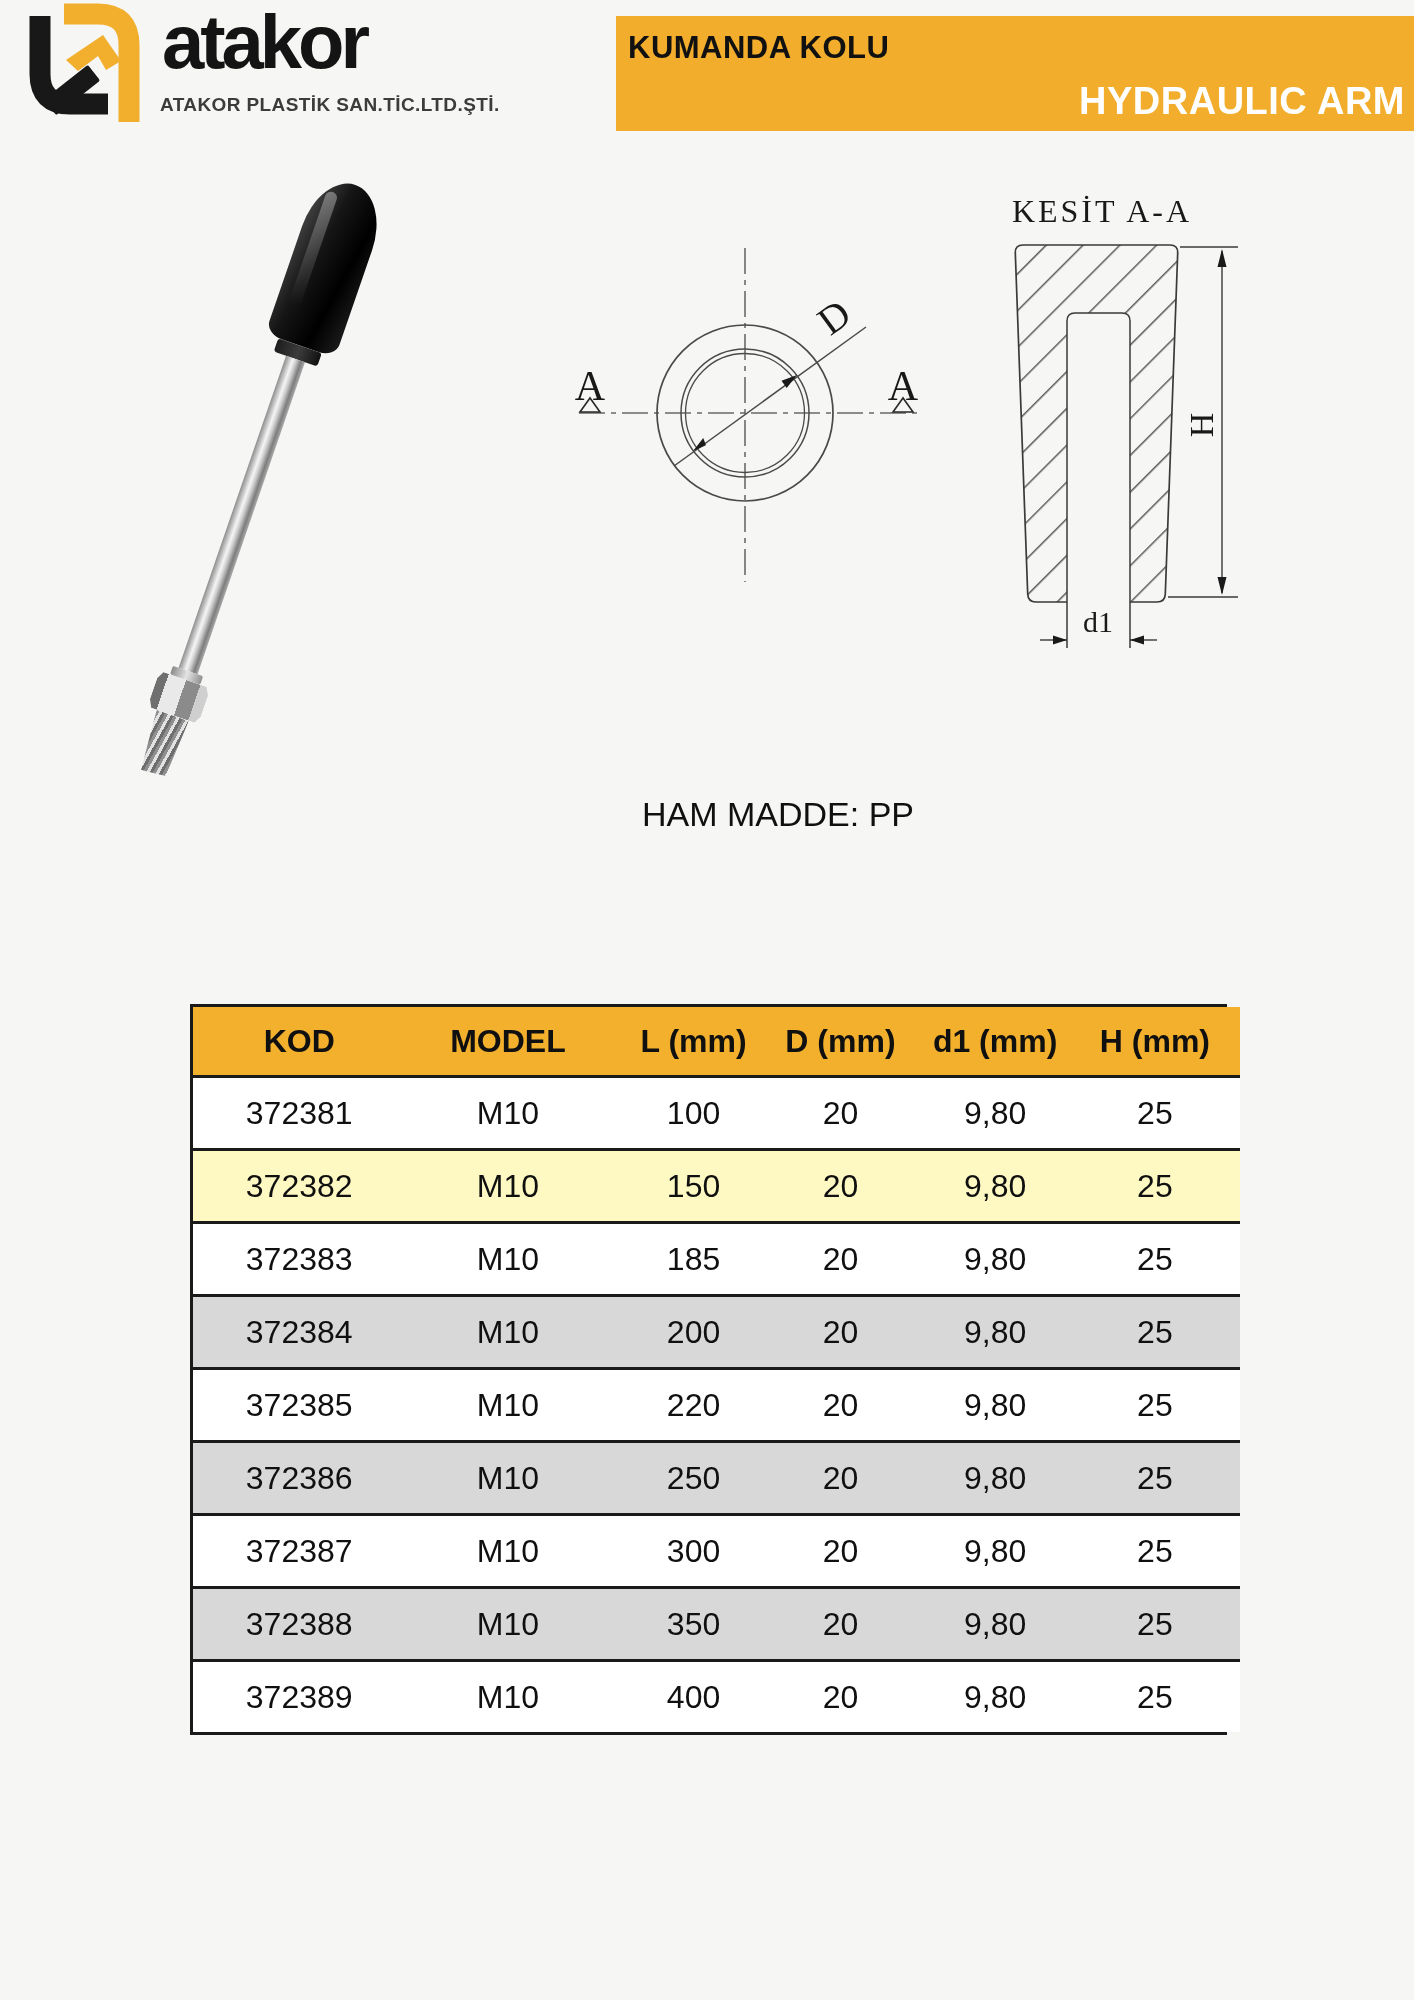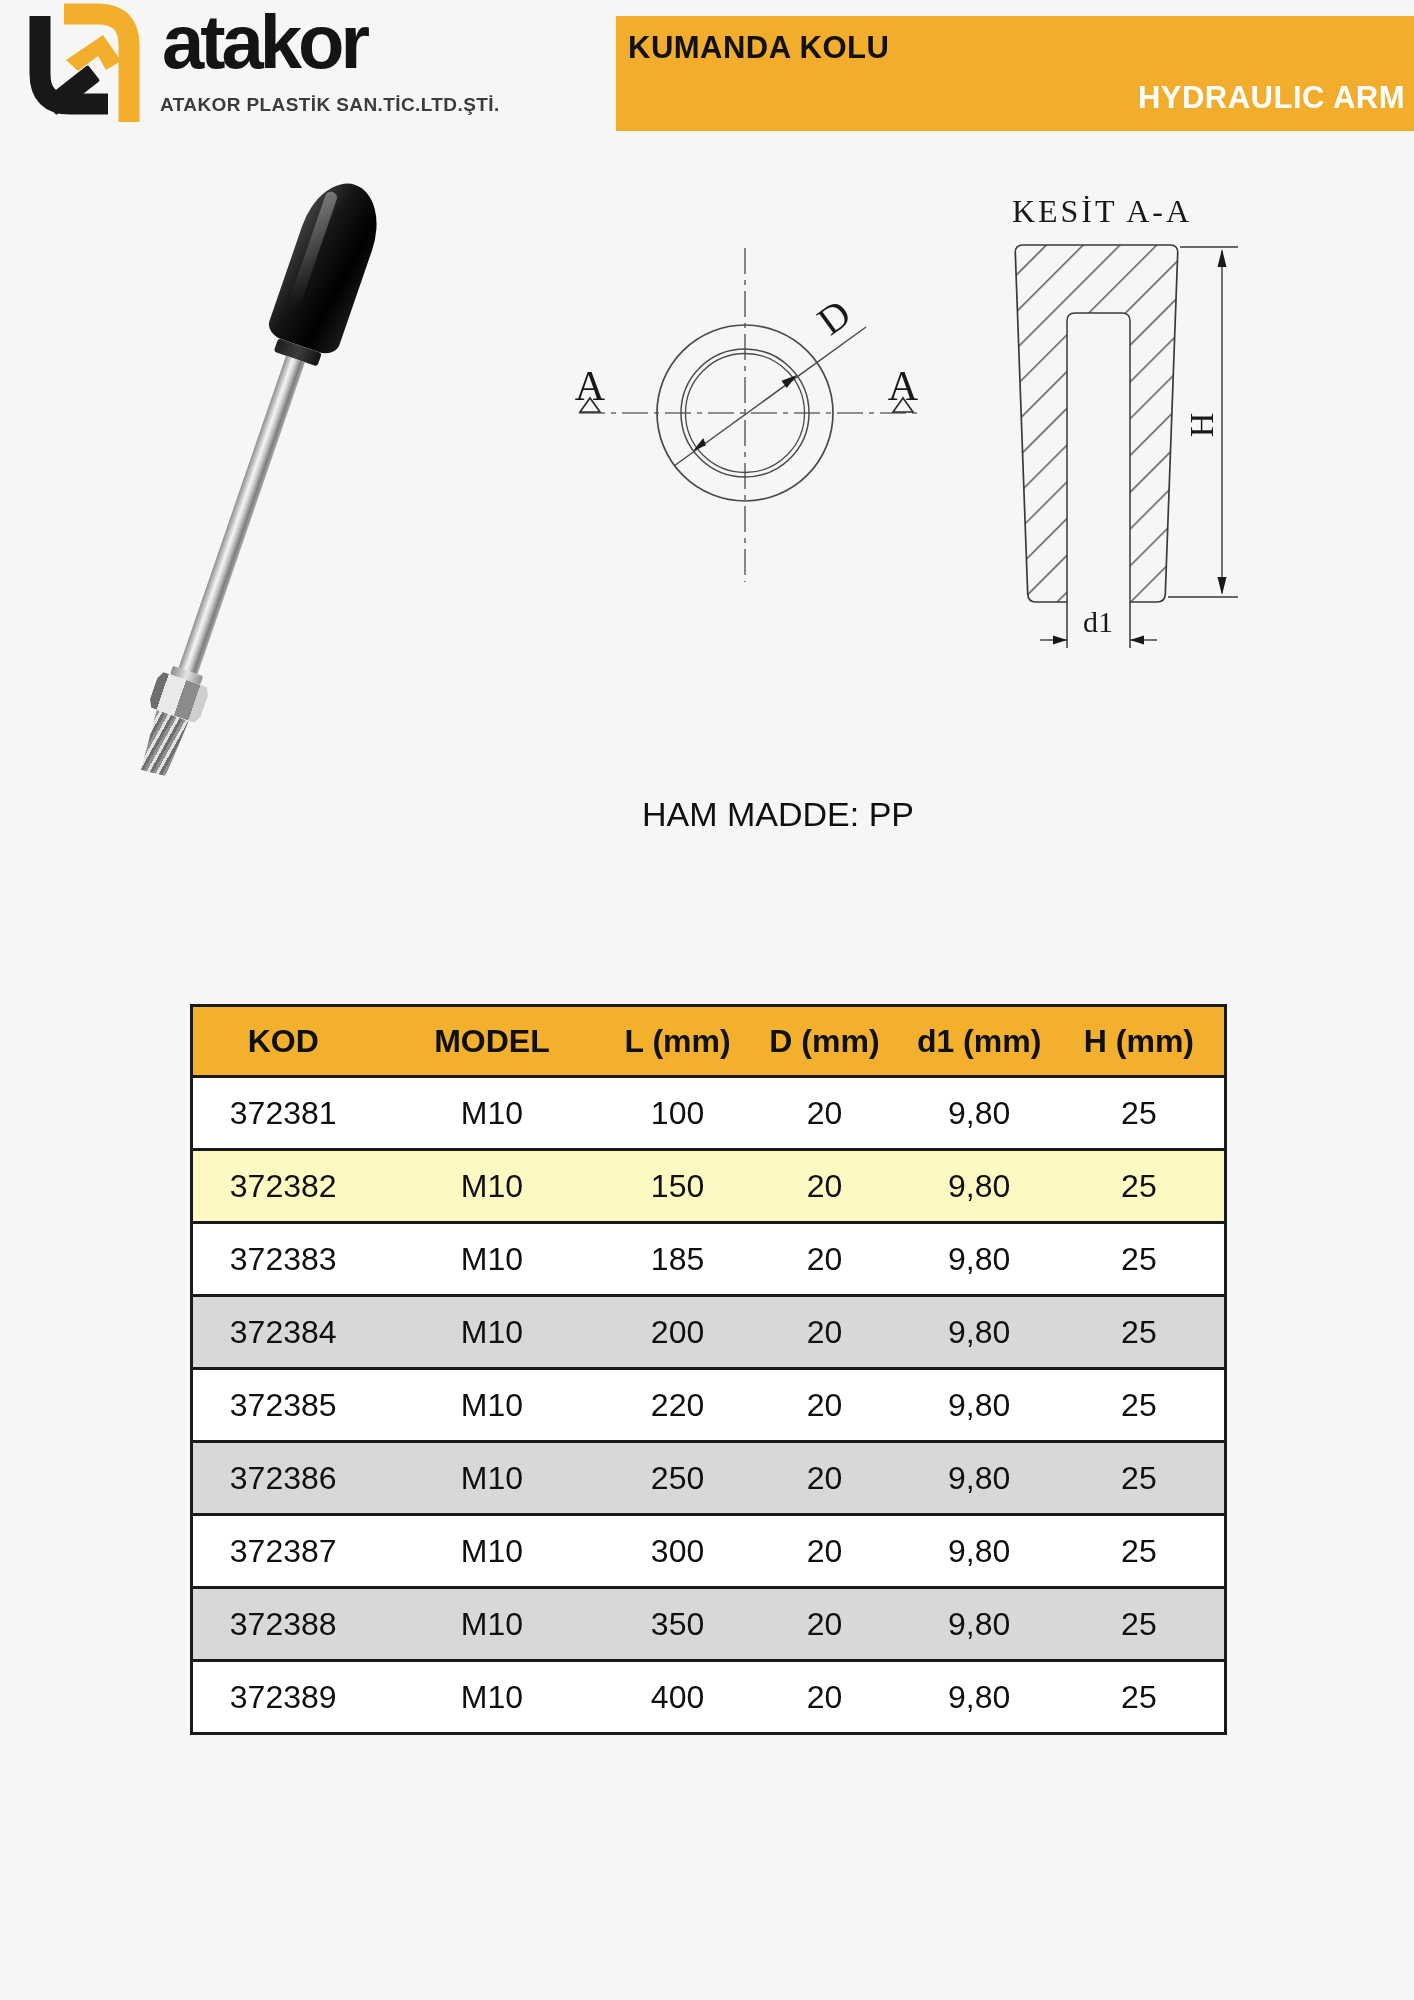--- a/index.html
+++ b/index.html
@@ -4,21 +4,21 @@
 <style>
   html,body{margin:0;padding:0;background:#e9e9e7;}
   #page{
     position:relative;width:1414px;height:2000px;margin:0 auto;
     background:#f6f6f4;overflow:hidden;
     font-family:"Liberation Sans", sans-serif;
   }
   
   #banner{position:absolute;left:616px;top:16px;width:798px;height:115px;}
   #banner .title-tr{position:absolute;left:12px;top:14px;font-size:31px;font-weight:700;letter-spacing:.5px;}
-  #banner .title-en{position:absolute;right:9px;top:64px;font-size:31px;font-weight:700;letter-spacing:.5px;}
+  #banner .title-en{position:absolute;right:9px;top:64px;font-size:38px;font-weight:700;letter-spacing:.5px;}
   #logo{position:absolute;left:10px;top:2px;width:600px;height:120px;}
   #logo svg{position:absolute;left:0;top:0;}
   #wordmark{position:absolute;left:152px;top:2px;font-size:76px;line-height:76px;font-weight:800;letter-spacing:-4px;color:#141414;}
   #company{position:absolute;left:150px;top:92px;font-size:19px;font-weight:600;letter-spacing:.4px;color:#3c3c3c;}
   
   #photo{position:absolute;left:214px;top:168px;width:80px;height:623px;
     transform:rotate(19deg);display:flex;flex-direction:column;align-items:center;}
   .grip{width:74px;height:170px;border-radius:38px 38px 18px 18px / 58px 58px 14px 14px;
     background:linear-gradient(100deg,#4a4a4a 0%,#161616 35%,#000 70%,#1c1c1c 100%);position:relative;}
   .grip .gloss{position:absolute;left:12px;top:14px;width:12px;height:120px;border-radius:10px;
@@ -33,21 +33,21 @@
   .thread{width:34px;height:62px;clip-path:polygon(0 0,100% 0,88% 96%,14% 100%);
     background:repeating-linear-gradient(100deg,#8f8f8f 0 3px,#e2e2e2 3px 6px,#6e6e6e 6px 9px);}
   
   #circle-drawing{position:absolute;left:570px;top:240px;}
   #section-drawing{position:absolute;left:990px;top:190px;}
   .dim-serif{font-family:"Liberation Serif", serif;fill:#191919;}
   
   #material{position:absolute;left:642px;top:795px;font-size:34px;color:#101010;}
   
   #spec-table{position:absolute;left:190px;top:1004px;width:1031px;border:3px solid #1a1a1a;}
-  .t-row{display:flex;width:100%;}
+  .t-row{display:flex;width:100%;padding-left:16px;}
   .t-row.header{height:68px;line-height:68px;font-weight:600;}
   .t-row.data{height:70px;line-height:70px;border-top:3px solid #1a1a1a;background:#ffffff;}
   .t-row.data.alt{background:#d8d8d8;}
   .t-cell{text-align:center;font-size:32px;color:#101010;overflow:hidden;}
   .c0{width:17.5%}.c1{width:23%}.c2{width:13%}.c3{width:15.5%}.c4{width:14.5%}.c5{width:16.5%}
 </style>
 </head>
 <body>
 
 <div id="page">

